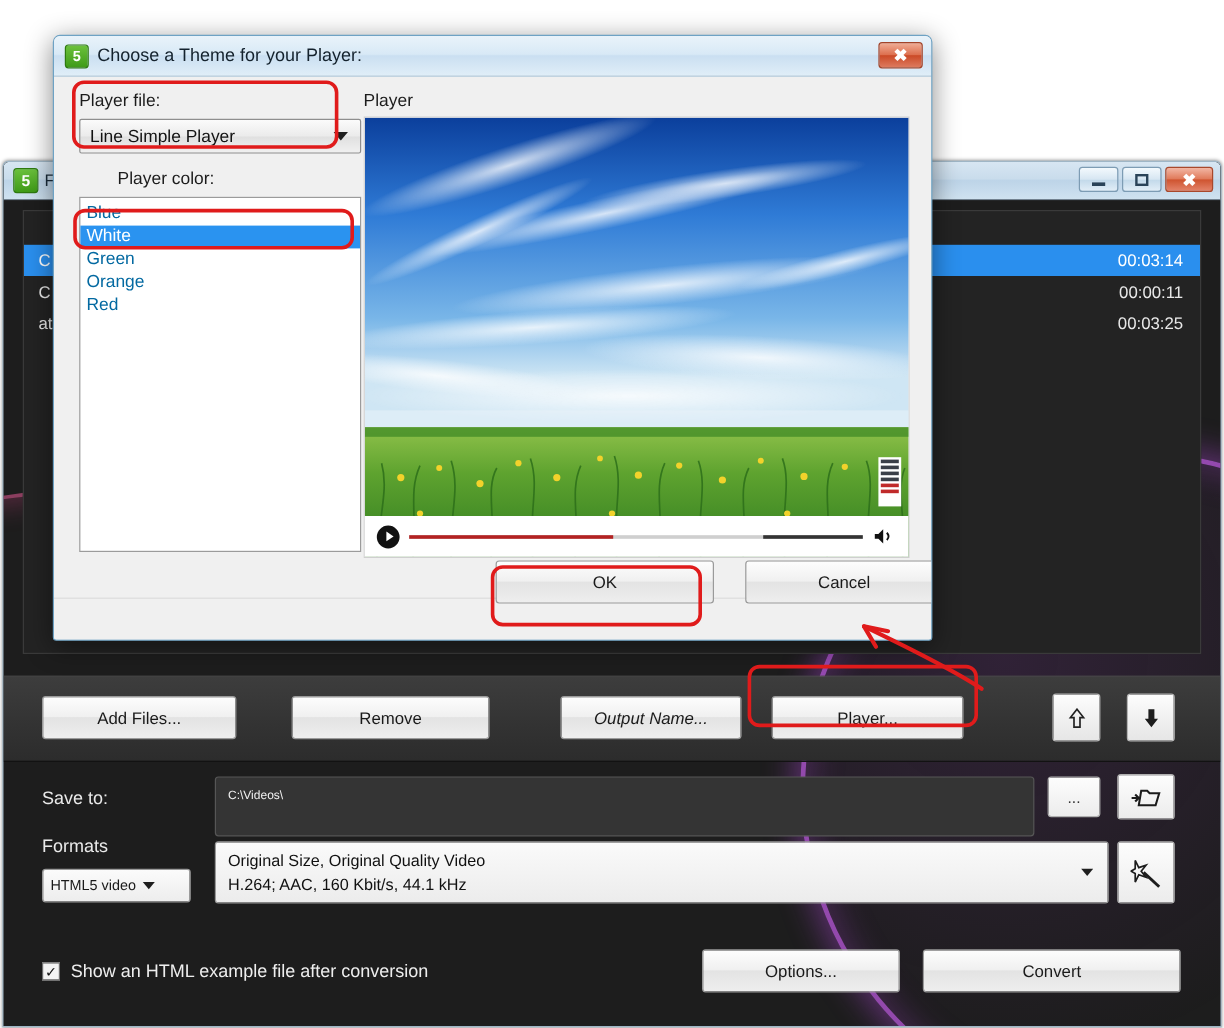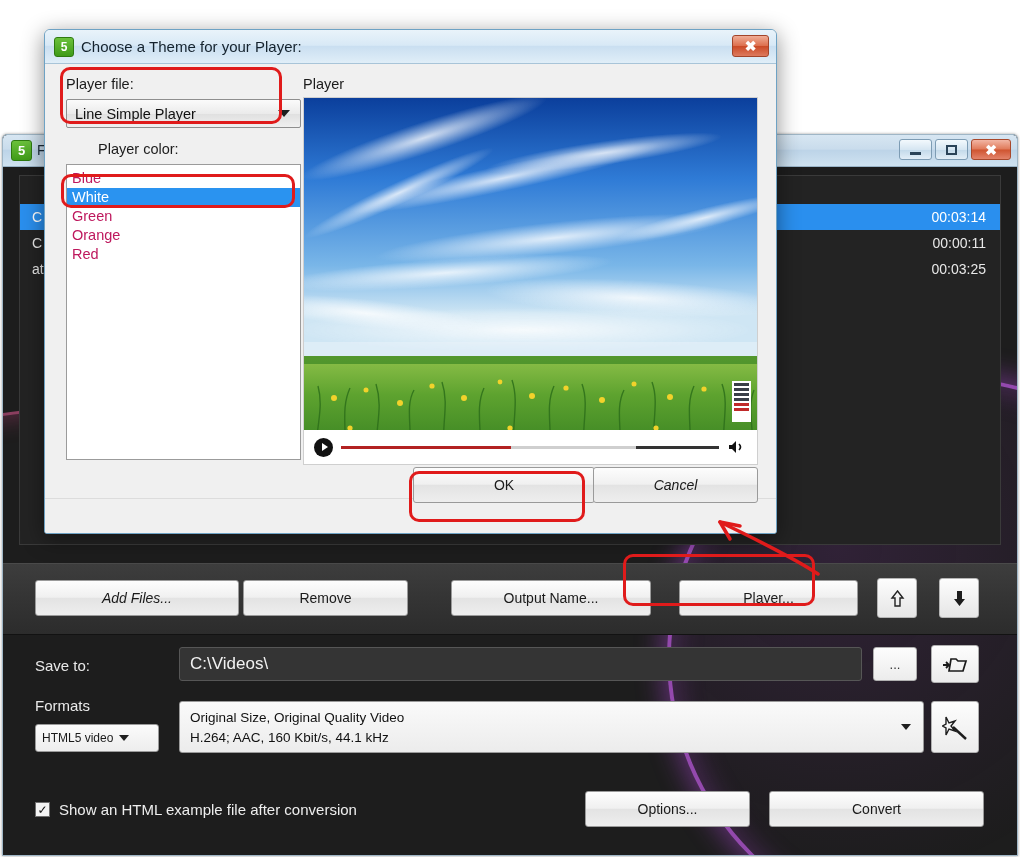--- a/index.html
+++ b/index.html
@@ -103,23 +103,23 @@
     background: linear-gradient(to bottom,#fdfdfd,#f1f1f1 50%,#e6e6e6);
     border:1px solid #b5b5b5; border-radius:3px;
     display:flex; align-items:center; justify-content:center;
   }
 
   .lower {
     position:absolute; left:0; top:468px; width:100%; height:222px;
   }
   .lbl-dark { position:absolute; color:#e9e9e9; font-size:15px; }
   .path-input {
-    position:absolute; height:34px; background:#343434;
+    position:absolute; height:50px; background:#343434;
     border:1px solid #565656; border-radius:3px;
-    color:#f2f2f2; font-size:17px; line-height:32px; padding:0 10px;
+    color:#f2f2f2; font-size:10px; line-height:32px; padding:0 10px;
     white-space:nowrap; overflow:hidden;
   }
   .small-btn {
     position:absolute; background: linear-gradient(to bottom,#fdfdfd,#ececec);
     border:1px solid #b0b0b0; border-radius:3px;
     display:flex; align-items:center; justify-content:center;
     font-size:13px; color:#333;
   }
   .fmt-combo {
     position:absolute; background: linear-gradient(to bottom,#fbfbfb,#ededed);
@@ -178,21 +178,21 @@
     position:absolute; background: linear-gradient(to bottom,#fbfbfb,#ebebeb 50%, #e0e0e0 52%, #f0f0f0);
     border:1px solid #8e8e8e; border-radius:2px;
     font-size:14.5px; color:#111;
     display:flex; align-items:center; padding:0 8px;
   }
   .combo .caret2 { position:absolute; right:10px; width:0;height:0;
     border-left:6px solid transparent;border-right:6px solid transparent;border-top:7px solid #1f1f1f; }
   .listbox {
     position:absolute; background:#fff; border:1px solid #9b9b9b;
   }
-  .list-item { height:19px; line-height:19px; font-size:14.5px; color:#be185d; padding:0 5px; }
+  .list-item { height:19px; line-height:19px; font-size:14.5px; color:#0369a1; padding:0 5px; }
   .list-item.sel { background:#2a93f0; color:#fff; }
 
   .preview-frame {
     position:absolute; background:#fff; border:1px solid #cfcfcf;
   }
   .sky { position:absolute; left:0; top:0; width:100%; height:100%; overflow:hidden; }
 
   .player-bar {
     position:absolute; left:0; bottom:0; width:100%; height:34px; background:#ffffff;
     display:flex; align-items:center; padding:0 10px; gap:8px;
@@ -254,24 +254,24 @@
           <span>C</span>
           <span class="dur">00:00:11</span>
         </div>
         <div class="file-row">
           <span>ation</span>
           <span class="dur">00:03:25</span>
         </div>
       </div>
 
       <div class="toolbar">
-        <div class="btn tb-btn" style="left:32px;width:204px;font-style:italic;">Add Files...</div>
+        <div class="btn tb-btn" style="left:32px;width:162px;">Add Files...</div>
         <div class="btn tb-btn" style="left:240px;width:165px;">Remove</div>
-        <div class="btn tb-btn" style="left:448px;width:200px;">Output Name...</div>
-        <div class="btn tb-btn" style="left:676px;width:179px;">Player...</div>
+        <div class="btn tb-btn" style="left:464px;width:151px;font-style:italic;">Output Name...</div>
+        <div class="btn tb-btn" style="left:640px;width:160px;">Player...</div>
 
         <div class="icon-btn" style="left:874px;">
           <svg width="15" height="17" viewBox="0 0 15 17">
             <path d="M7.5 1 L13 8 L10 8 L10 16 L5 16 L5 8 L2 8 Z" fill="none" stroke="#222" stroke-width="1.4"></path>
           </svg>
         </div>
         <div class="icon-btn" style="left:936px;">
           <svg width="15" height="17" viewBox="0 0 15 17">
             <path d="M7.5 16 L13 9 L10 9 L10 1 L5 1 L5 9 L2 9 Z" fill="#1d1d1d"></path>
           </svg>
@@ -455,21 +455,21 @@
               <path d="M2 6 L5 6 L9 2 L9 14 L5 10 L2 10 Z" fill="#111"></path>
               <path d="M12 5 C14 7 14 9 12 11" stroke="#111" stroke-width="1.6" fill="none"></path>
             </svg>
           </span>
         </div>
       </div>
     </div>
 
     <div class="dlg-footer">
       <div class="btn" style="position:absolute; left:368px; top:-32px; width:182px; height:36px;">OK</div>
-      <div class="btn" style="position:absolute; left:548px; top:-32px; width:165px; height:36px;font-style:italic;">Cancel</div>
+      <div class="btn" style="position:absolute; left:576px; top:-32px; width:165px; height:36px;">Cancel</div>
     </div>
   </div>
 
   <div class="anno" style="left:60px; top:67px; width:222px; height:57px;"></div>
   <div class="anno" style="left:61px; top:174px; width:234px; height:34px;"></div>
   <div class="anno" style="left:409px; top:471px; width:176px; height:51px;"></div>
   <div class="anno" style="left:623px; top:554px; width:192px; height:52px;"></div>
 
   <svg class="anno-arrow" style="left:700px; top:512px;" width="130" height="70" viewBox="0 0 130 70">
     <path d="M118 62 C100 50 70 34 20 10" stroke="#e01b1b" stroke-width="3.5" fill="none" stroke-linecap="round"></path>

